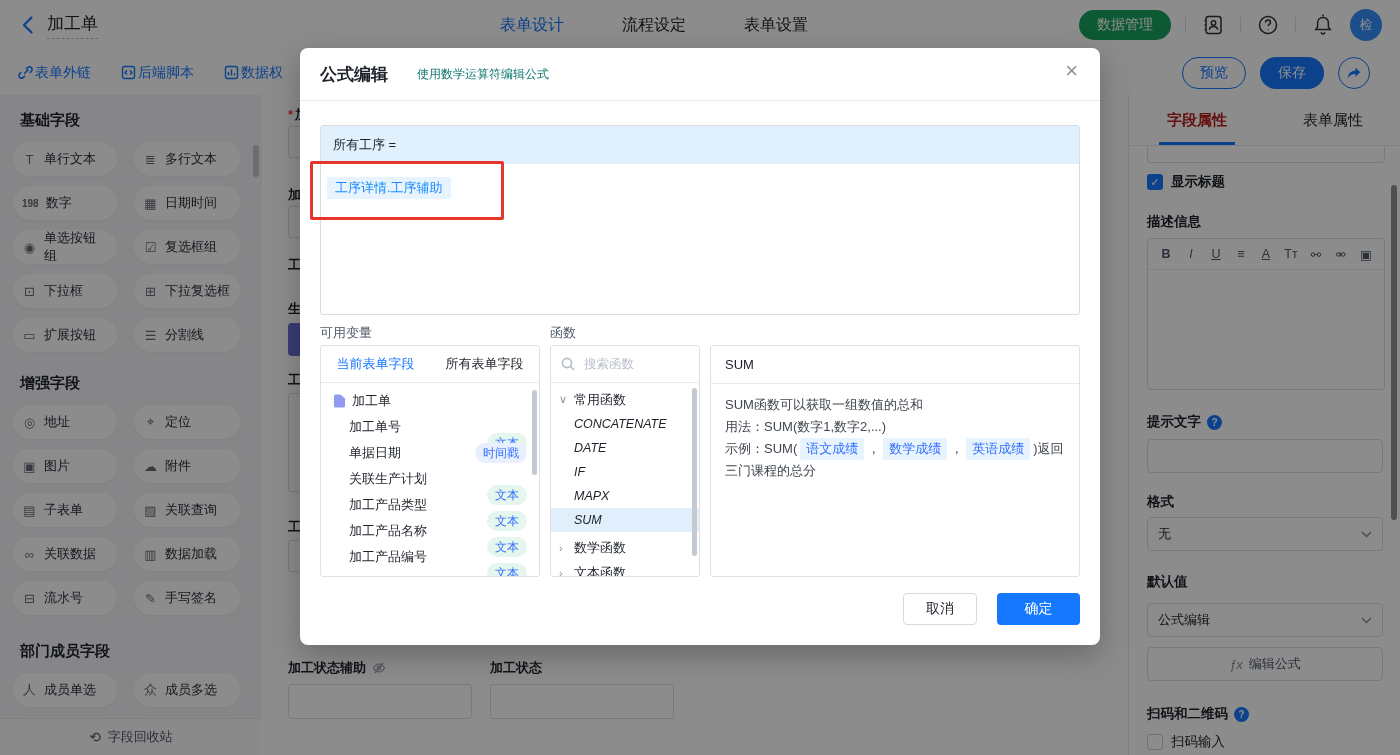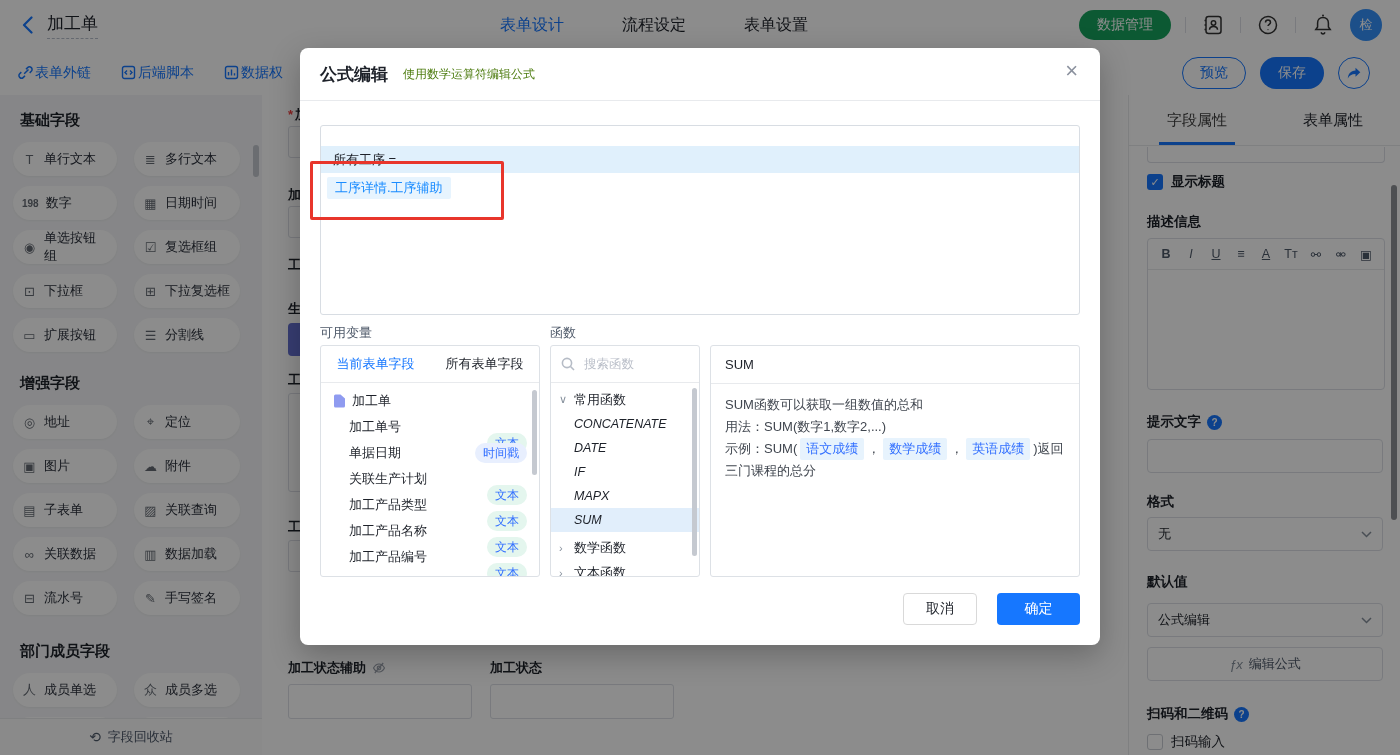--- a/index.html
+++ b/index.html
@@ -48,21 +48,21 @@
   
   .canvas{left:262px;top:95px;width:866px;height:660px;background:#fff;}
   .flabel{position:absolute;font-size:13px;font-weight:600;color:#1d2129;white-space:nowrap;}
   .req{color:#f53f3f;margin-right:2px;}
   .finput{position:absolute;border:1px solid #dcdfe6;border-radius:3px;background:#fff;}
   .indigo{position:absolute;background:#6470cf;border-radius:4px;}
   
   .props{left:1128px;top:95px;width:272px;height:660px;background:#fff;border-left:1px solid #e8e9ec;}
   .ptabs{display:flex;height:50px;}
   .ptab{flex:1;display:flex;align-items:center;justify-content:center;font-size:15px;cursor:pointer;position:relative;}
-  .ptab.active{color:#404040;}
+  .ptab.active{color:#b91c1c;font-weight:bold;}
   .ptab.active:after{content:"";position:absolute;left:50%;transform:translateX(-50%);bottom:0;width:76px;height:3px;background:#1677ff;}
   .ptabs-line{position:absolute;left:0;top:50px;width:272px;height:1px;background:#e8e9ec;}
   .plabel{position:absolute;font-size:13.5px;font-weight:600;color:#1d2129;display:flex;align-items:center;gap:6px;}
   .help-dot{width:15px;height:15px;border-radius:50%;background:#1677ff;color:#fff;font-size:10px;font-weight:700;
         display:flex;align-items:center;justify-content:center;cursor:pointer;}
   .pinput{position:absolute;border:1px solid #dcdfe6;border-radius:4px;background:#fff;font-size:13px;padding:0 8px;
         box-sizing:border-box;outline:none;font-family:inherit;}
   .pselect{position:absolute;border:1px solid #dcdfe6;border-radius:4px;background:#fff;display:flex;
         align-items:center;justify-content:space-between;padding:0 10px;font-size:13px;color:#1d2129;cursor:pointer;box-sizing:border-box;}
   .pbtn{position:absolute;border:1px solid #dcdfe6;border-radius:4px;background:#fff;display:flex;
@@ -79,24 +79,24 @@
   .eicon{color:#4e5969;font-size:12.5px;width:16px;text-align:center;cursor:pointer;}
   .eicon.b{font-weight:700;} .eicon.i{font-style:italic;} .eicon.u{text-decoration:underline;}
   .eicon.a{text-decoration:underline;}
   .pscroll{position:absolute;right:4px;top:90px;width:6px;height:335px;border-radius:3px;background:#8d9095;}
   
   .overlay{left:0;top:0;width:1400px;height:755px;background:rgba(0,0,0,.45);z-index:50;}
   .modal{left:300px;top:48px;width:800px;height:597px;background:#fff;border-radius:8px;z-index:60;
         box-shadow:0 10px 30px rgba(0,0,0,.25);}
   .mhead{height:52px;border-bottom:1px solid #e8eaed;display:flex;align-items:center;}
   .mtitle{margin-left:20px;font-size:17px;font-weight:600;}
-  .msub{margin-left:15px;font-size:12px;color:#4d7c0f;}
+  .msub{margin-left:29px;font-size:12px;color:#0f766e;}
   .mclose{position:absolute;right:22px;top:12px;font-size:22px;color:#8b919e;cursor:pointer;line-height:1;}
   .fbox{position:absolute;left:20px;top:77px;width:760px;height:190px;border:1px solid #d8dde3;border-radius:3px;box-sizing:border-box;}
-  .fband{height:27px;background:#e0f0fc;display:flex;align-items:center;padding-left:12px;font-size:13px;color:#1d2129;margin-top:20px;}
+  .fband{height:38px;background:#e0f0fc;display:flex;align-items:center;padding-left:12px;font-size:13px;color:#1d2129;}
   .token{position:absolute;left:27px;top:129px;background:#e7f4fe;color:#1a8cff;font-size:13px;height:22px;
         padding:0 8px;display:flex;align-items:center;border-radius:2px;cursor:pointer;}
   .redbox{position:absolute;left:10px;top:113px;width:188px;height:53px;border:3px solid #e8352b;border-radius:2px;z-index:5;pointer-events:none;}
   .seclabel{position:absolute;font-size:13px;color:#4e5969;}
   .panel{position:absolute;border:1px solid #dde1e6;border-radius:3px;background:#fff;box-sizing:border-box;overflow:hidden;}
   .vtabs{height:36px;border-bottom:1px solid #e8eaed;display:flex;align-items:center;}
   .vtab{flex:1;text-align:center;font-size:13px;cursor:pointer;}
   .vtab.active{color:#1677ff;}
   .vform{display:flex;align-items:center;gap:6px;height:26px;padding-left:12px;margin-top:5px;font-size:13px;}
   .vrow{display:flex;align-items:center;height:26px;padding:0 12px 0 28px;font-size:13px;cursor:pointer;}

